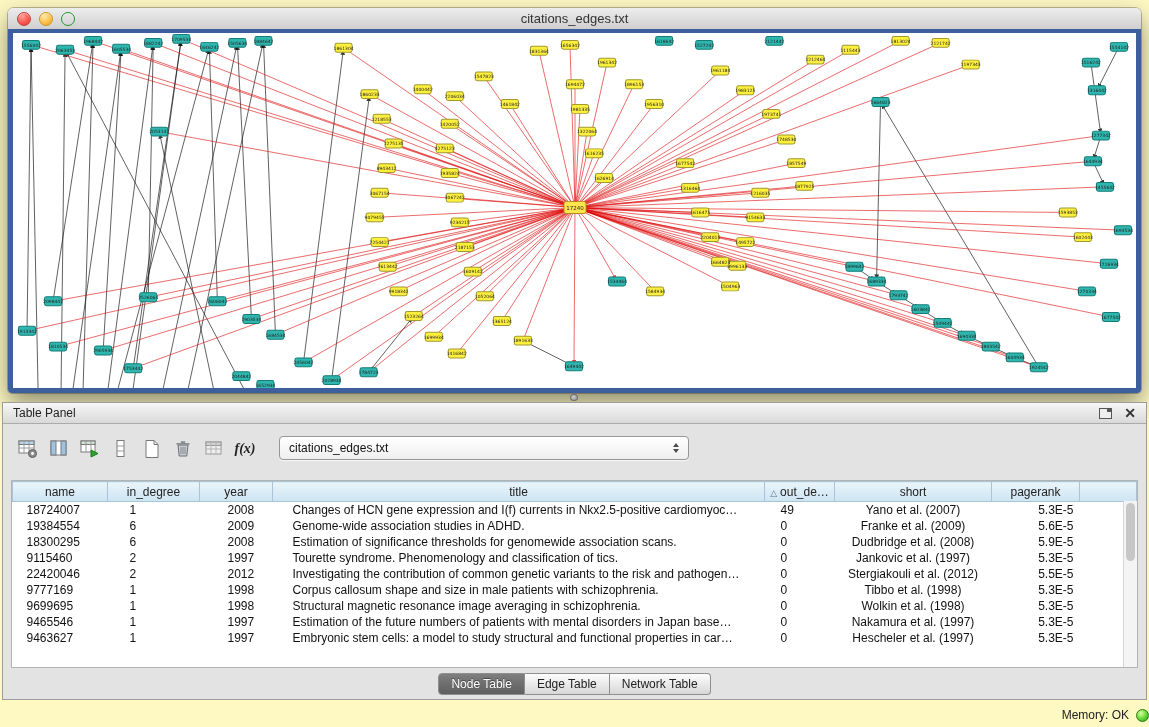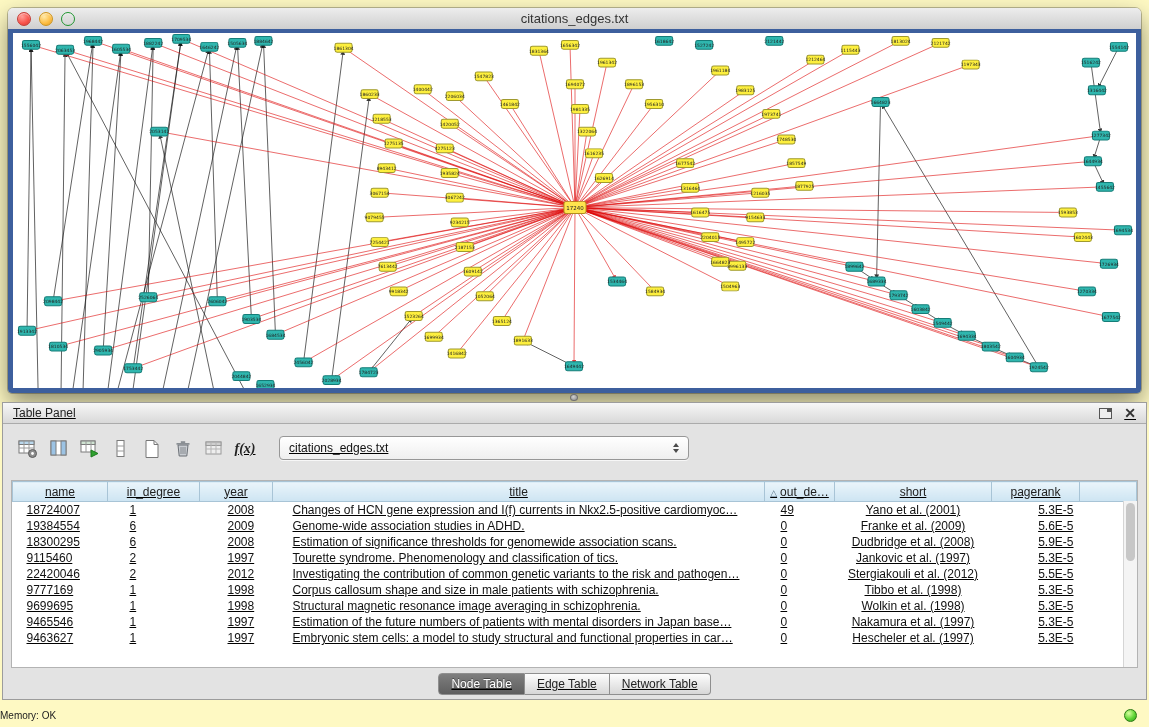--- a/index.html
+++ b/index.html
@@ -30,21 +30,21 @@
   .node text{font-size:4.5px;fill:#222;text-anchor:middle;font-family:"DejaVu Sans",sans-serif;}
   .hub rect{fill:#ffe44d;stroke:#b08d1e;}
   .hub text{font-size:5.5px;}
 
   
   .grip{position:absolute;left:570px;top:394px;width:8px;height:7px;border-radius:50%;
     background:radial-gradient(circle at 40% 35%,#cfcfcf,#8b8b8b);border:1px solid #6f6f6f;box-sizing:border-box;}
 
   
   .table-panel{position:absolute;left:2px;right:2px;top:402px;height:298px;background:#e3e3e3;
-    border:1px solid #9c9c9c;box-sizing:border-box;text-decoration:underline;}
+    border:1px solid #9c9c9c;box-sizing:border-box;}
   .panel-header{height:20px;background:linear-gradient(#f7f7f7,#d9d9d9);border-bottom:1px solid #ababab;
     display:flex;align-items:center;padding:0 10px;font-size:12px;color:#222;}
   .panel-header .spacer{flex:1;}
   .float-icon{width:11px;height:9px;border:1.5px solid #555;position:relative;background:#eee;margin-right:12px;}
   .float-icon::after{content:"";position:absolute;right:0;top:0;width:4px;height:3px;background:#555;}
   .close-x{font-size:14px;font-weight:bold;color:#333;line-height:14px;cursor:default;}
 
   .toolbar{display:flex;align-items:flex-start;gap:5px;padding:12px 0 8px 12px;}
   .tbtn{width:26px;height:26px;display:flex;align-items:center;justify-content:center;border-radius:3px;}
   .fx{font-family:"Liberation Serif",serif;font-style:italic;font-weight:bold;font-size:14px;color:#222;}
@@ -73,21 +73,21 @@
   .vthumb{margin:2px;height:58px;background:#c7c7c7;border-radius:5px;}
 
   .tabs{display:flex;justify-content:center;margin-top:5px;}
   .tab{height:20px;line-height:20px;padding:0 12px;font-size:12px;color:#222;
     background:linear-gradient(#fdfdfd,#d7d7d7);border:1px solid #8f8f8f;border-left:none;}
   .tab:first-child{border-left:1px solid #8f8f8f;border-radius:4px 0 0 4px;}
   .tab:last-child{border-radius:0 4px 4px 0;}
   .tab.active{background:linear-gradient(#7e7e7e,#5f5f5f);color:#fff;text-shadow:0 -1px 0 rgba(0,0,0,.4);}
 
   .statusbar{position:absolute;left:0;right:0;bottom:0;height:24px;display:flex;align-items:center;
-    justify-content:space-between;gap:7px;padding-right:12px;font-size:10px;color:#222;}
+    justify-content:flex-end;gap:7px;font-size:12px;color:#222;}
   .mem-ball{width:13px;height:13px;border-radius:50%;border:1px solid #2a7a12;
     background:radial-gradient(circle at 35% 30%,#d9ff9f,#5fd435 55%,#2f9e1d);box-sizing:border-box;}
 </style>
 </head>
 <body>
 
 <div class="desktop">
 
   <div class="mac-window">
     <div class="titlebar">
@@ -796,21 +796,21 @@
               <th></th>
             </tr>
           </thead>
         <tbody id="tbody">
             <tr>
               <td>18724007</td>
               <td>1</td>
               <td>2008</td>
               <td>Changes of HCN gene expression and I(f) currents in Nkx2.5-positive cardiomyoc…</td>
               <td>49</td>
-              <td>Yano et al. (2001)</td>
+              <td>Yano et al. (2007)</td>
               <td>5.3E-5</td>
               <td></td>
             </tr>
             <tr>
               <td>19384554</td>
               <td>6</td>
               <td>2009</td>
               <td>Genome-wide association studies in ADHD.</td>
               <td>0</td>
               <td>Franke et al. (2009)</td>

